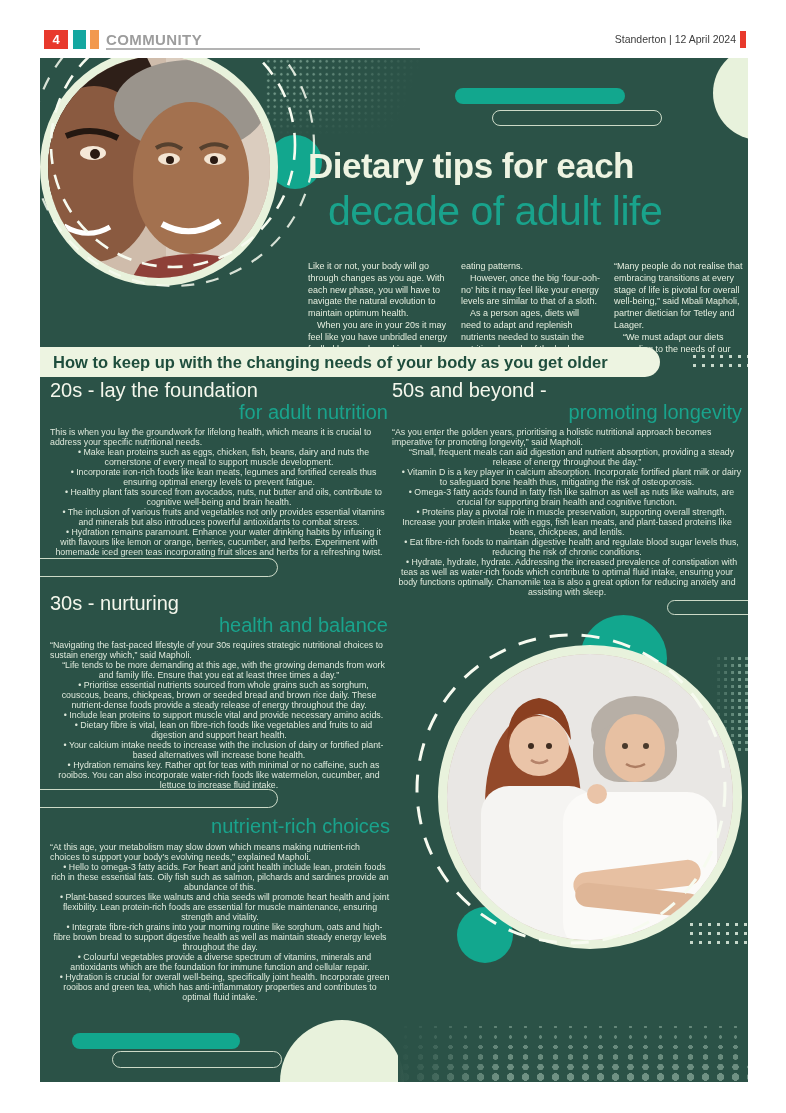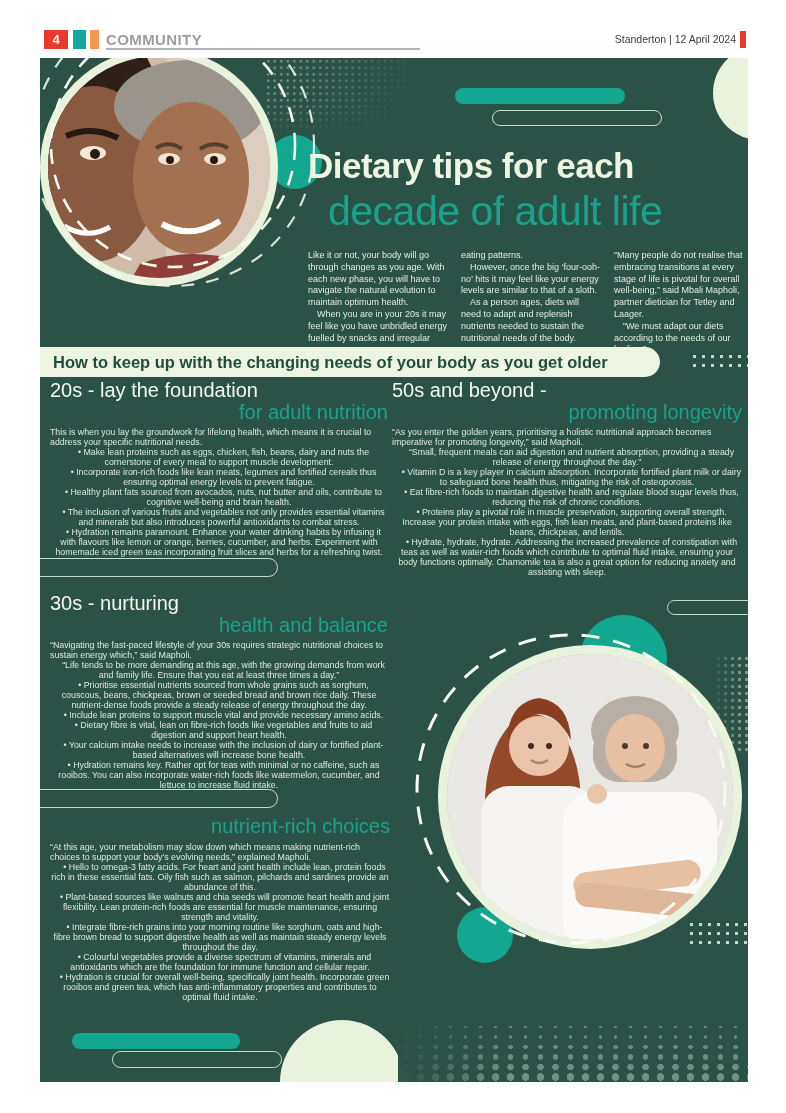--- a/index.html
+++ b/index.html
@@ -70,21 +70,21 @@
   .photo svg { display:block; width:100%; height:100%; }
 
   
   .title1 { left:268px; top:88px;  font-size:35px; font-weight:bold; color:#eef4e2;
             letter-spacing:-.5px; white-space:nowrap; }
   .title2 { left:288px; top:130px; font-size:41px; font-weight:normal; color:#19a38c;
             letter-spacing:-.5px; white-space:nowrap; }
 
   
   .intro { left:268px; top:192px; width:466px; display:flex; gap:13px; }
-  .intro .icol { width:140px; }
+  .intro .icol { width:140px;margin-top:11px; }
   .intro-par { margin:0; font-size:9px; line-height:11.8px; color:#e4edde; }
   .intro-par + .intro-par { text-indent:9px; }
 
   
   .banner { left:0; top:289px; width:620px; height:30px; background:#edf4e1;
             border-radius:0 15px 15px 0; }
   .banner span { display:block; padding-left:13px; font-size:16.5px; font-weight:bold;
                  color:#1f4e3d; line-height:30px; white-space:nowrap; }
 
   
@@ -215,22 +215,23 @@
         </div>
     </section>
 
     <section class="sec s50 z5">
       <div class="hl1">50s and beyond -</div>
       <div class="hl2">promoting longevity</div>
       <div class="pars">
           <p class="par">“As you enter the golden years, prioritising a holistic nutritional approach becomes imperative for promoting longevity,” said Mapholi.</p>
           <p class="par">“Small, frequent meals can aid digestion and nutrient absorption, providing a steady release of energy throughout the day.”</p>
           <p class="par">• Vitamin D is a key player in calcium absorption. Incorporate fortified plant milk or dairy to safeguard bone health thus, mitigating the risk of osteoporosis.</p>
+          <p class="par">• Omega-3 fatty acids found in fatty fish like salmon as well as nuts like walnuts, are crucial for supporting brain health and cognitive function.</p>
+          <p class="par">• Proteins play a pivotal role in muscle preservation, supporting overall strength. Increase your protein intake with eggs, fish lean meats, and plant-based proteins like beans, chickpeas, and lentils.</p>
           <p class="par">• Eat fibre-rich foods to maintain digestive health and regulate blood sugar levels thus, reducing the risk of chronic conditions.</p>
-          <p class="par">• Proteins play a pivotal role in muscle preservation, supporting overall strength. Increase your protein intake with eggs, fish lean meats, and plant-based proteins like beans, chickpeas, and lentils.</p>
           <p class="par">• Hydrate, hydrate, hydrate. Addressing the increased prevalence of constipation with teas as well as water-rich foods which contribute to optimal fluid intake, ensuring your body functions optimally. Chamomile tea is also a great option for reducing anxiety and assisting with sleep.</p>
         </div>
     </section>
 
     <div class="pill-outline z1" style="left:-14px; top:500px; width:250px; height:17px;"></div>
     <div class="pill-outline z1" style="left:-14px; top:731px; width:250px; height:17px;"></div>
 
     <div class="pill-outline z1" style="left:627px; top:542px; width:132px; height:13px;"></div>
     <div class="circle c-teal z1" style="left:540px; top:557px; width:87px; height:87px;"></div>
     <div class="circle c-teal z1" style="left:417px; top:849px; width:56px; height:56px;"></div>

